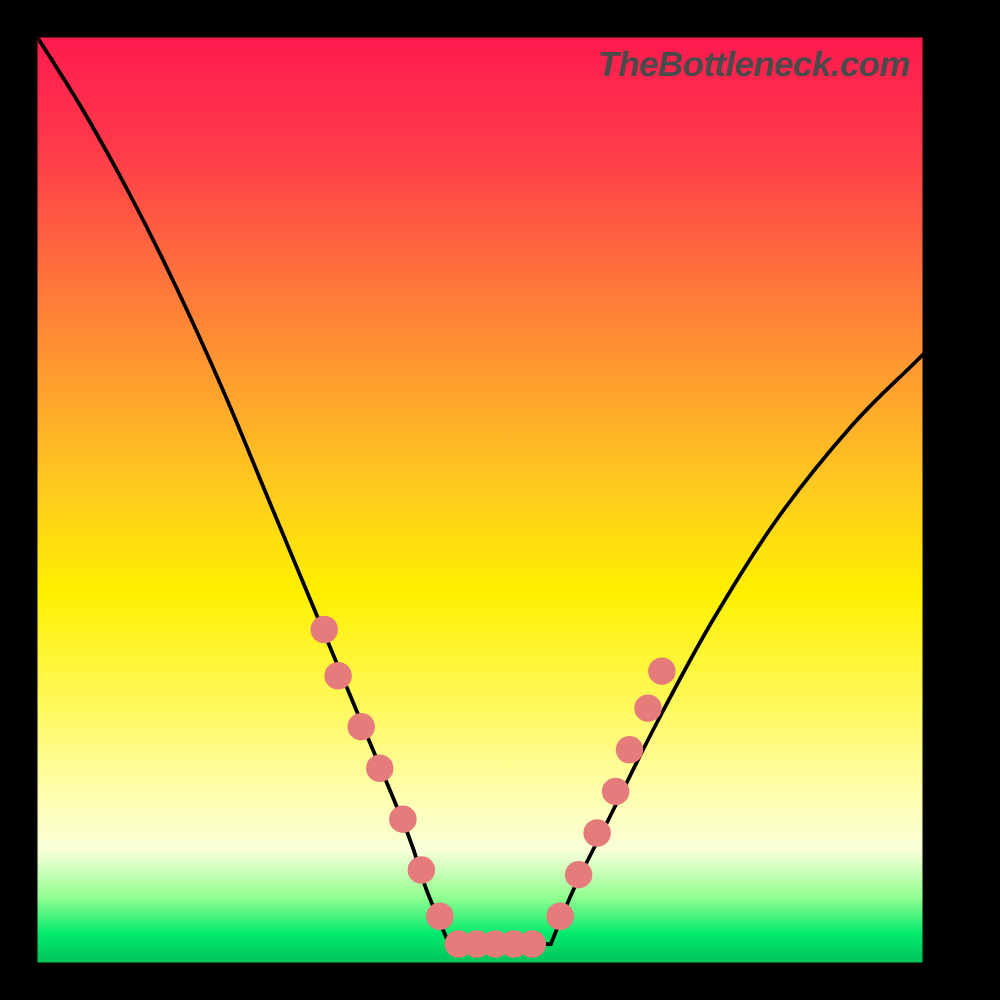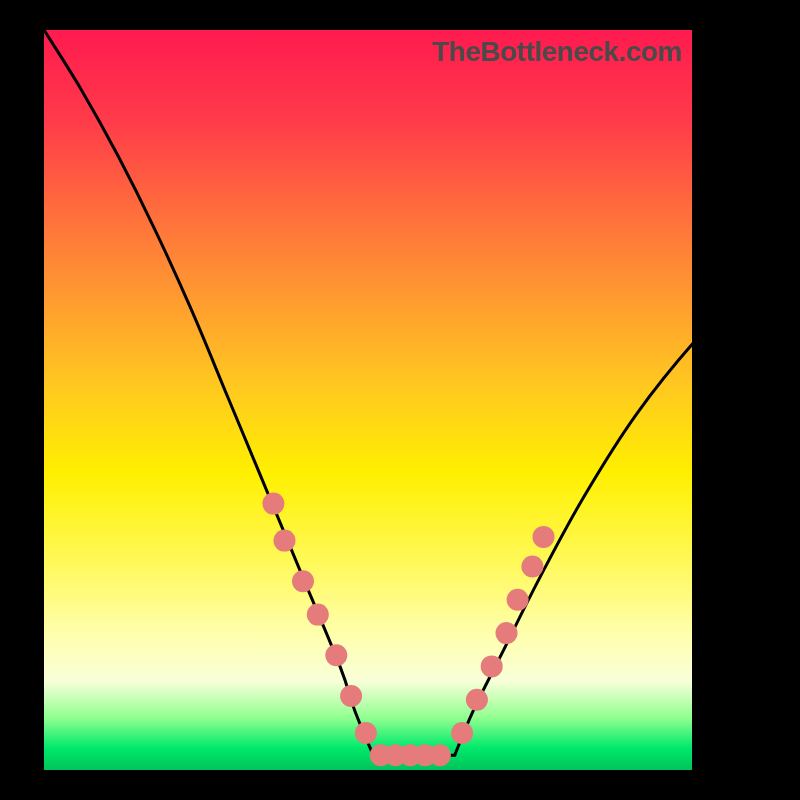--- a/index.html
+++ b/index.html
@@ -5,37 +5,38 @@
   * { margin: 0; padding: 0; box-sizing: border-box; }
   html, body { width: 800px; height: 800px; overflow: hidden; background: #000; }
   .frame {
     width: 800px;
     height: 800px;
     background: #000;
     position: relative;
   }
   .plot-area {
     position: absolute;
-    left: 44px;
+    left: 30px;
     top: 30px;
-    width: 648px;
+    width: 708px;
     height: 740px;
     background: linear-gradient(to bottom,
       #ff1a4f 0%,
       #ff3a4a 12%,
       #ff6b3d 24%,
       #ff9a30 36%,
       #ffc820 48%,
       #fff000 60%,
       #fff95a 72%,
       #ffffb0 82%,
       #f8ffd8 88%,
       #8fff8f 93%,
       #00e96b 97%,
       #00c45a 100%);
+    font-style: italic;
   }
   .watermark {
     position: absolute;
     top: 6px;
     right: 10px;
     font-family: Arial, Helvetica, sans-serif;
     font-size: 28px;
     font-weight: bold;
     color: #4a4a4a;
     letter-spacing: -0.5px;

